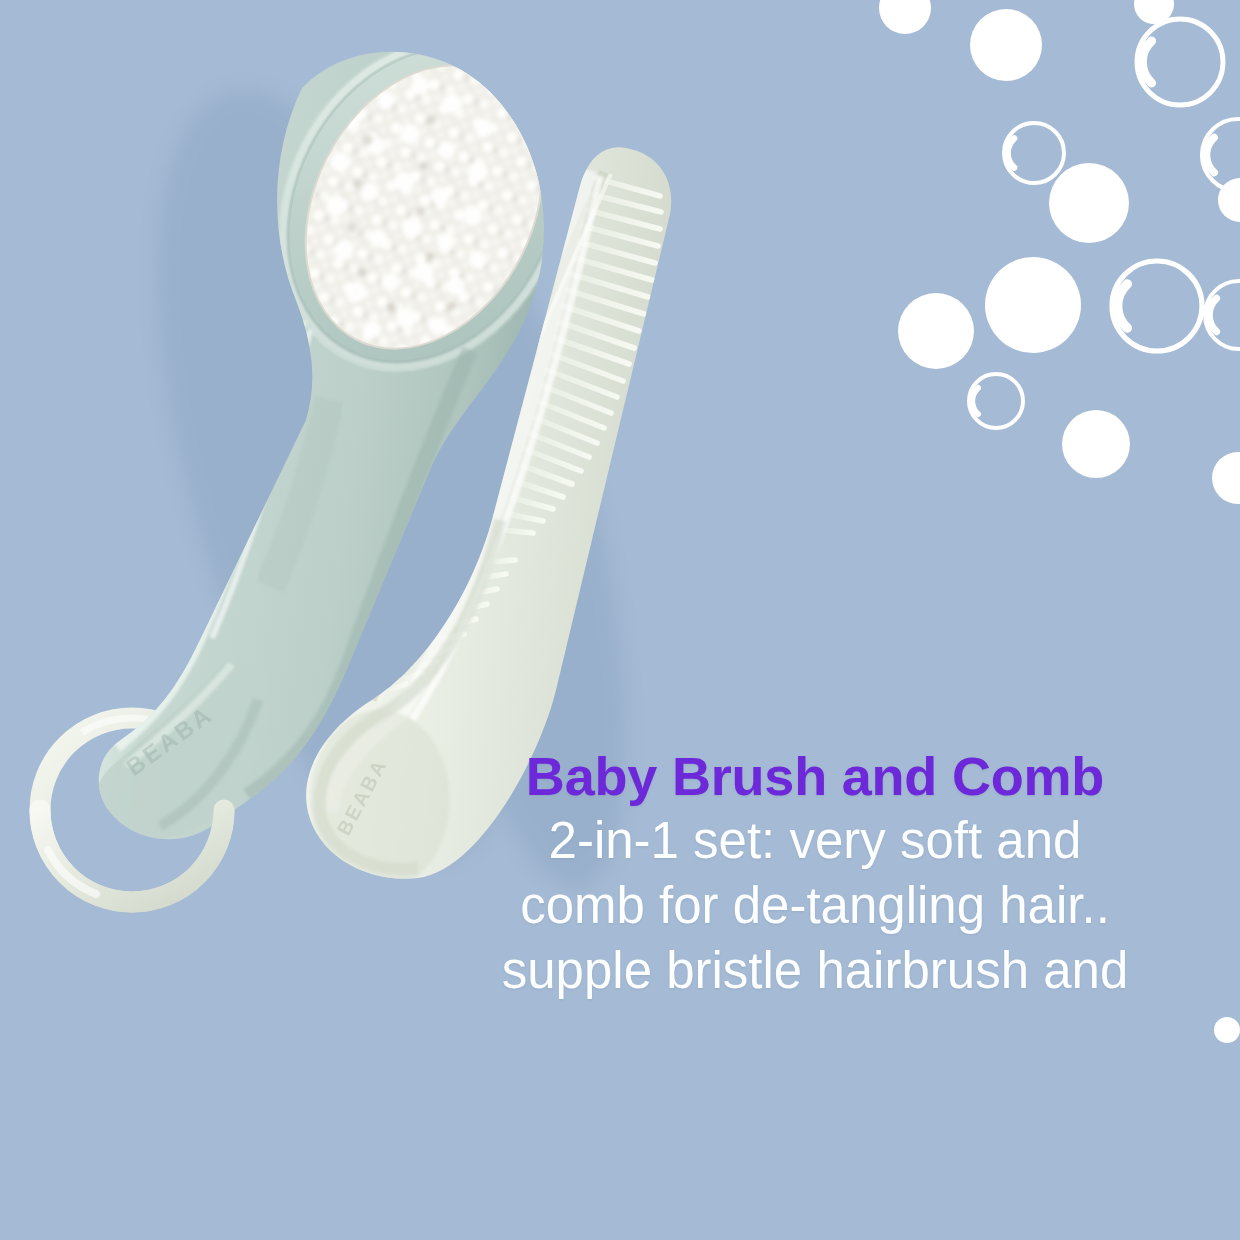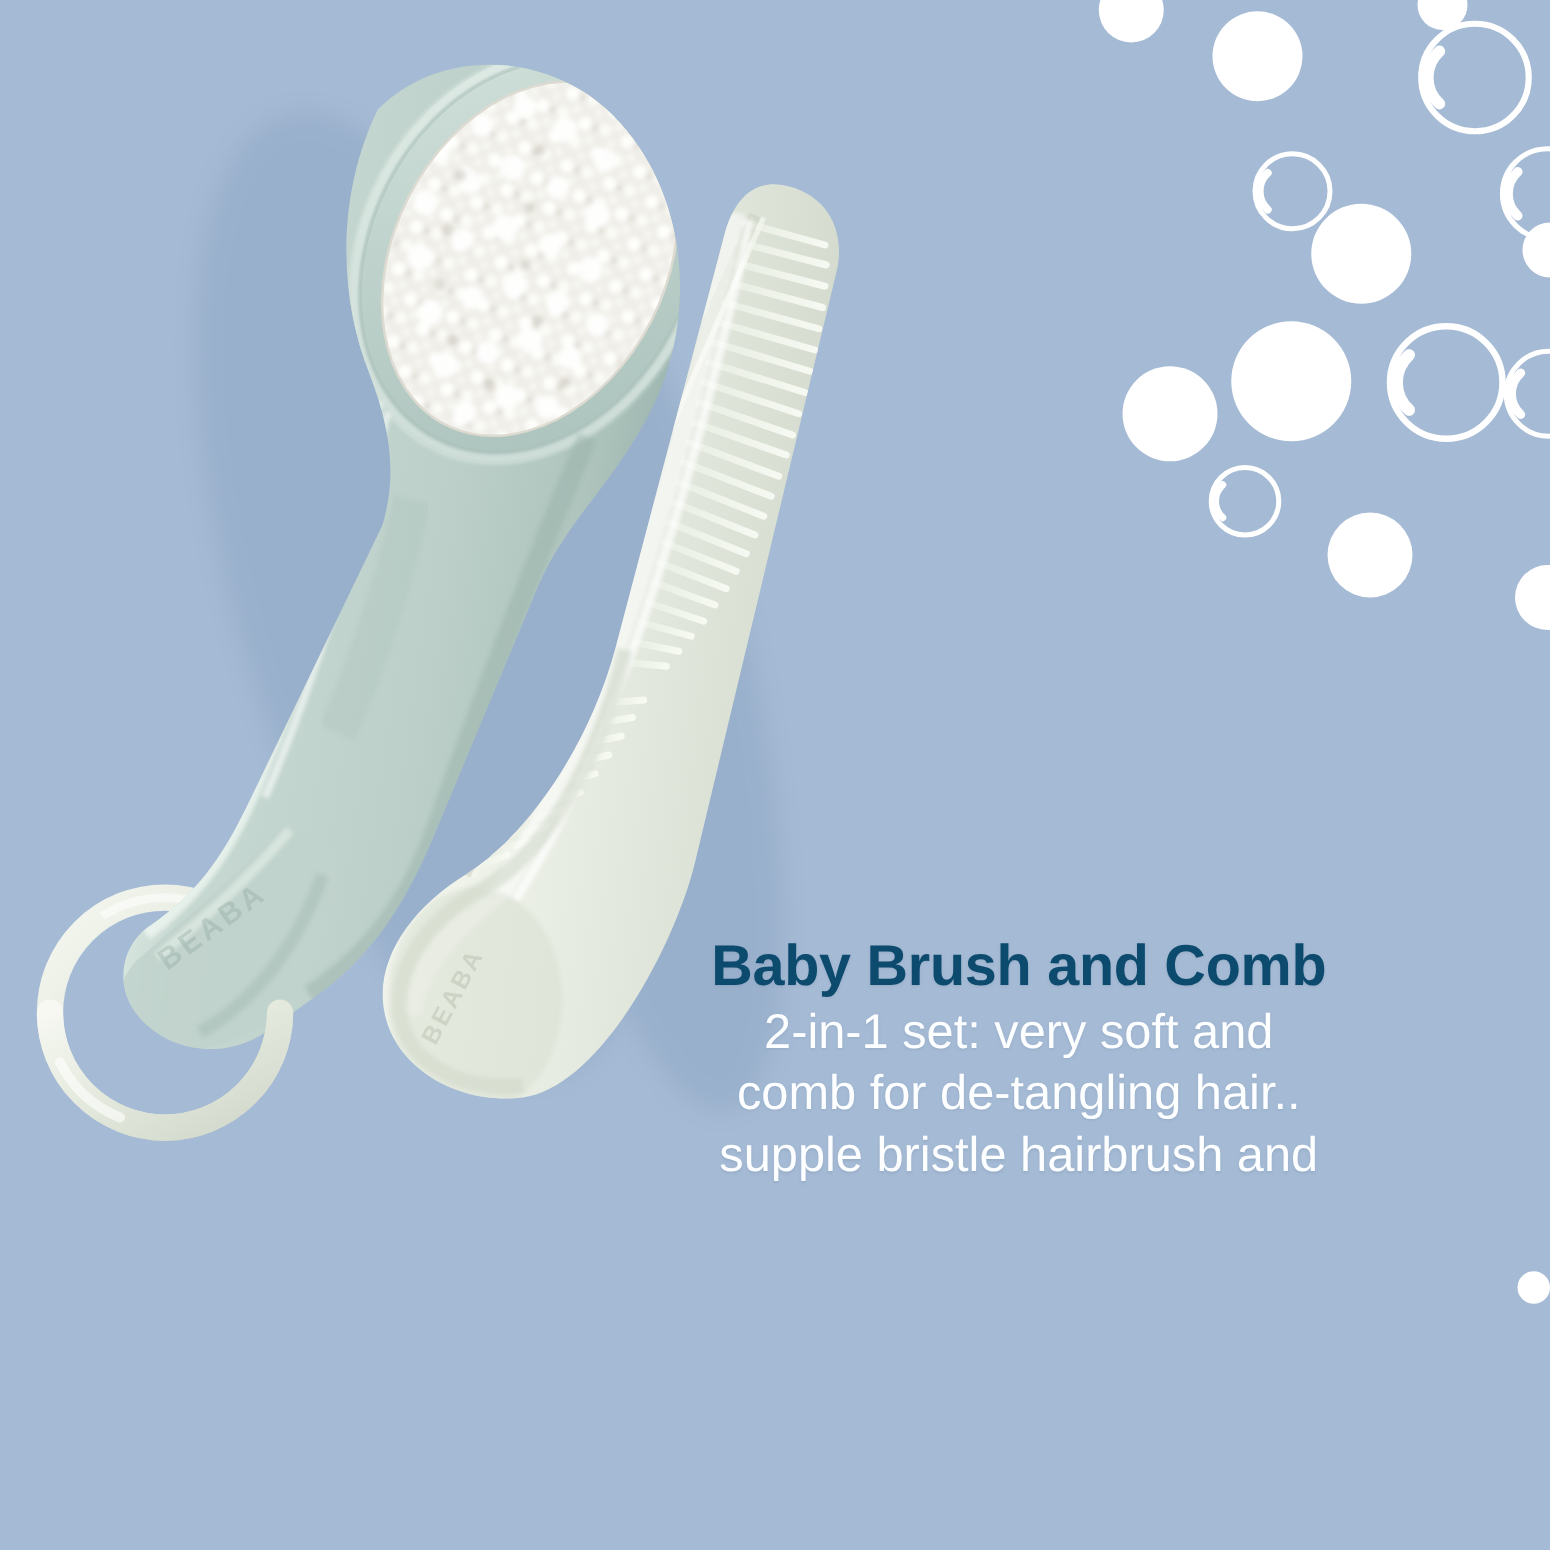--- a/index.html
+++ b/index.html
@@ -31,30 +31,30 @@
   
   #text-block {
     position: absolute;
     left: 400px;
     top: 748px;
     width: 830px;
     text-align: center;
     color: #ffffff;
   }
   #product-title {
-    font-size: 46px;
+    font-size: 54px;
     font-weight: bold;
     letter-spacing: -0.2px;
     line-height: 1.06;
     margin: 0 0 4px 0;
-    color: #0c4a6e;
+    color: #6d28d9;
     text-shadow: 0 1px 2px rgba(120,145,175,0.35);
   }
   .desc-line {
-    font-size: 39px;
+    font-size: 51px;
     font-weight: 400;
     line-height: 1.27;
     color: #fdfeff;
     white-space: nowrap;
     text-shadow: 0 1px 2px rgba(120,145,175,0.30);
   }
 </style>
 </head>
 <body>
 

